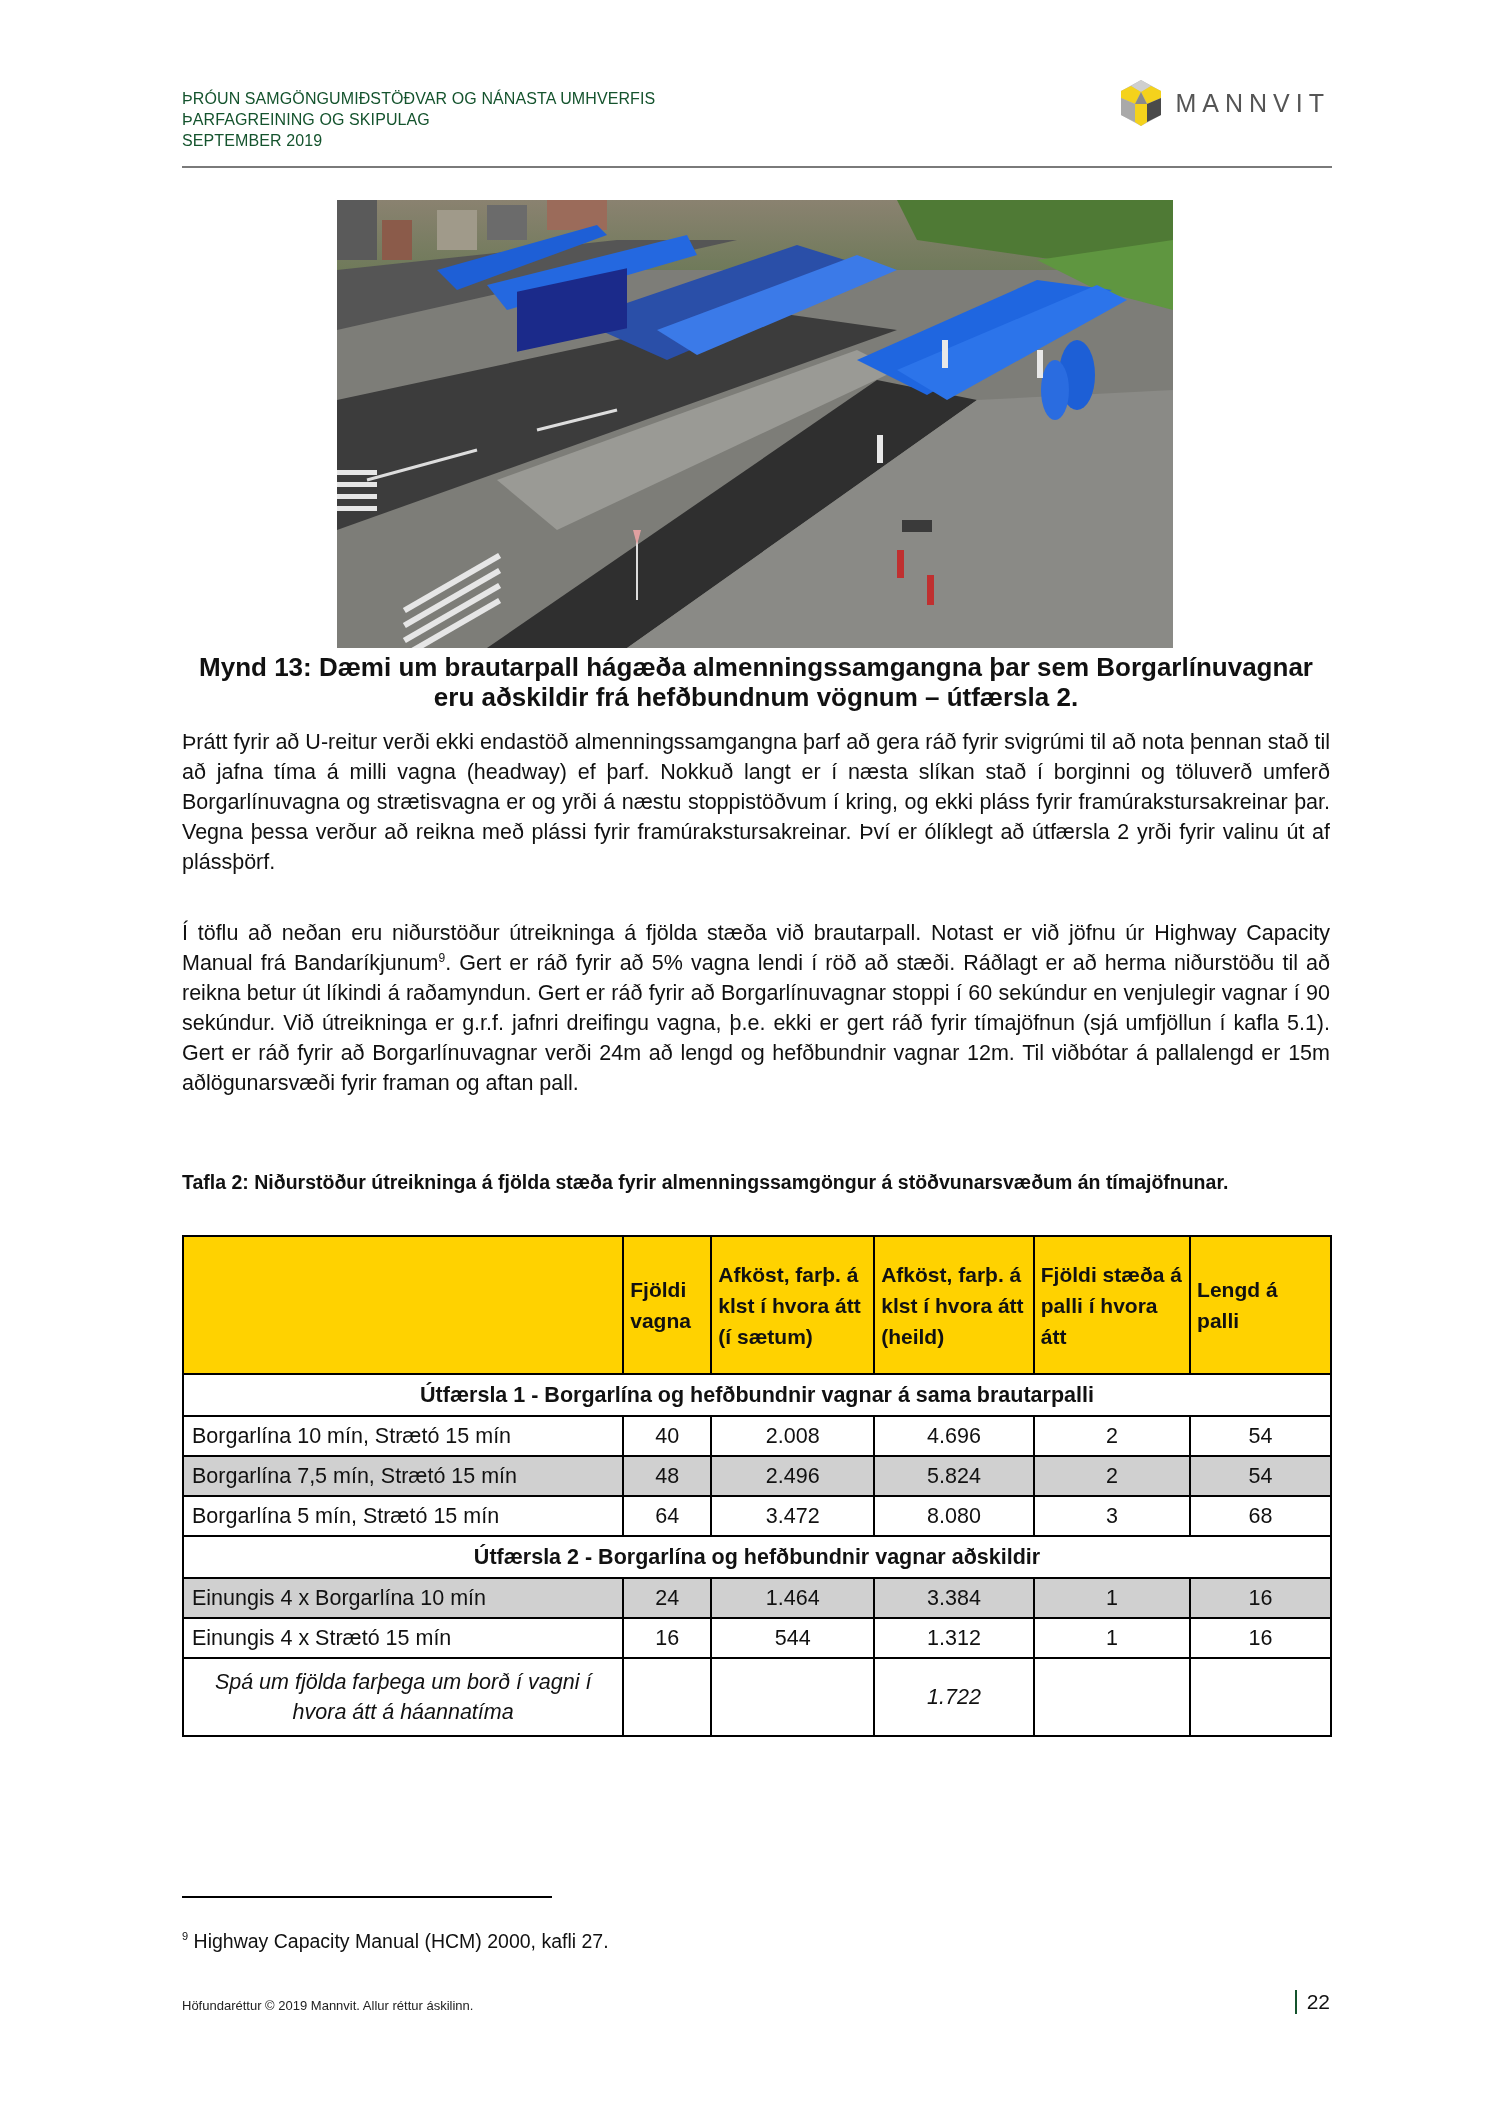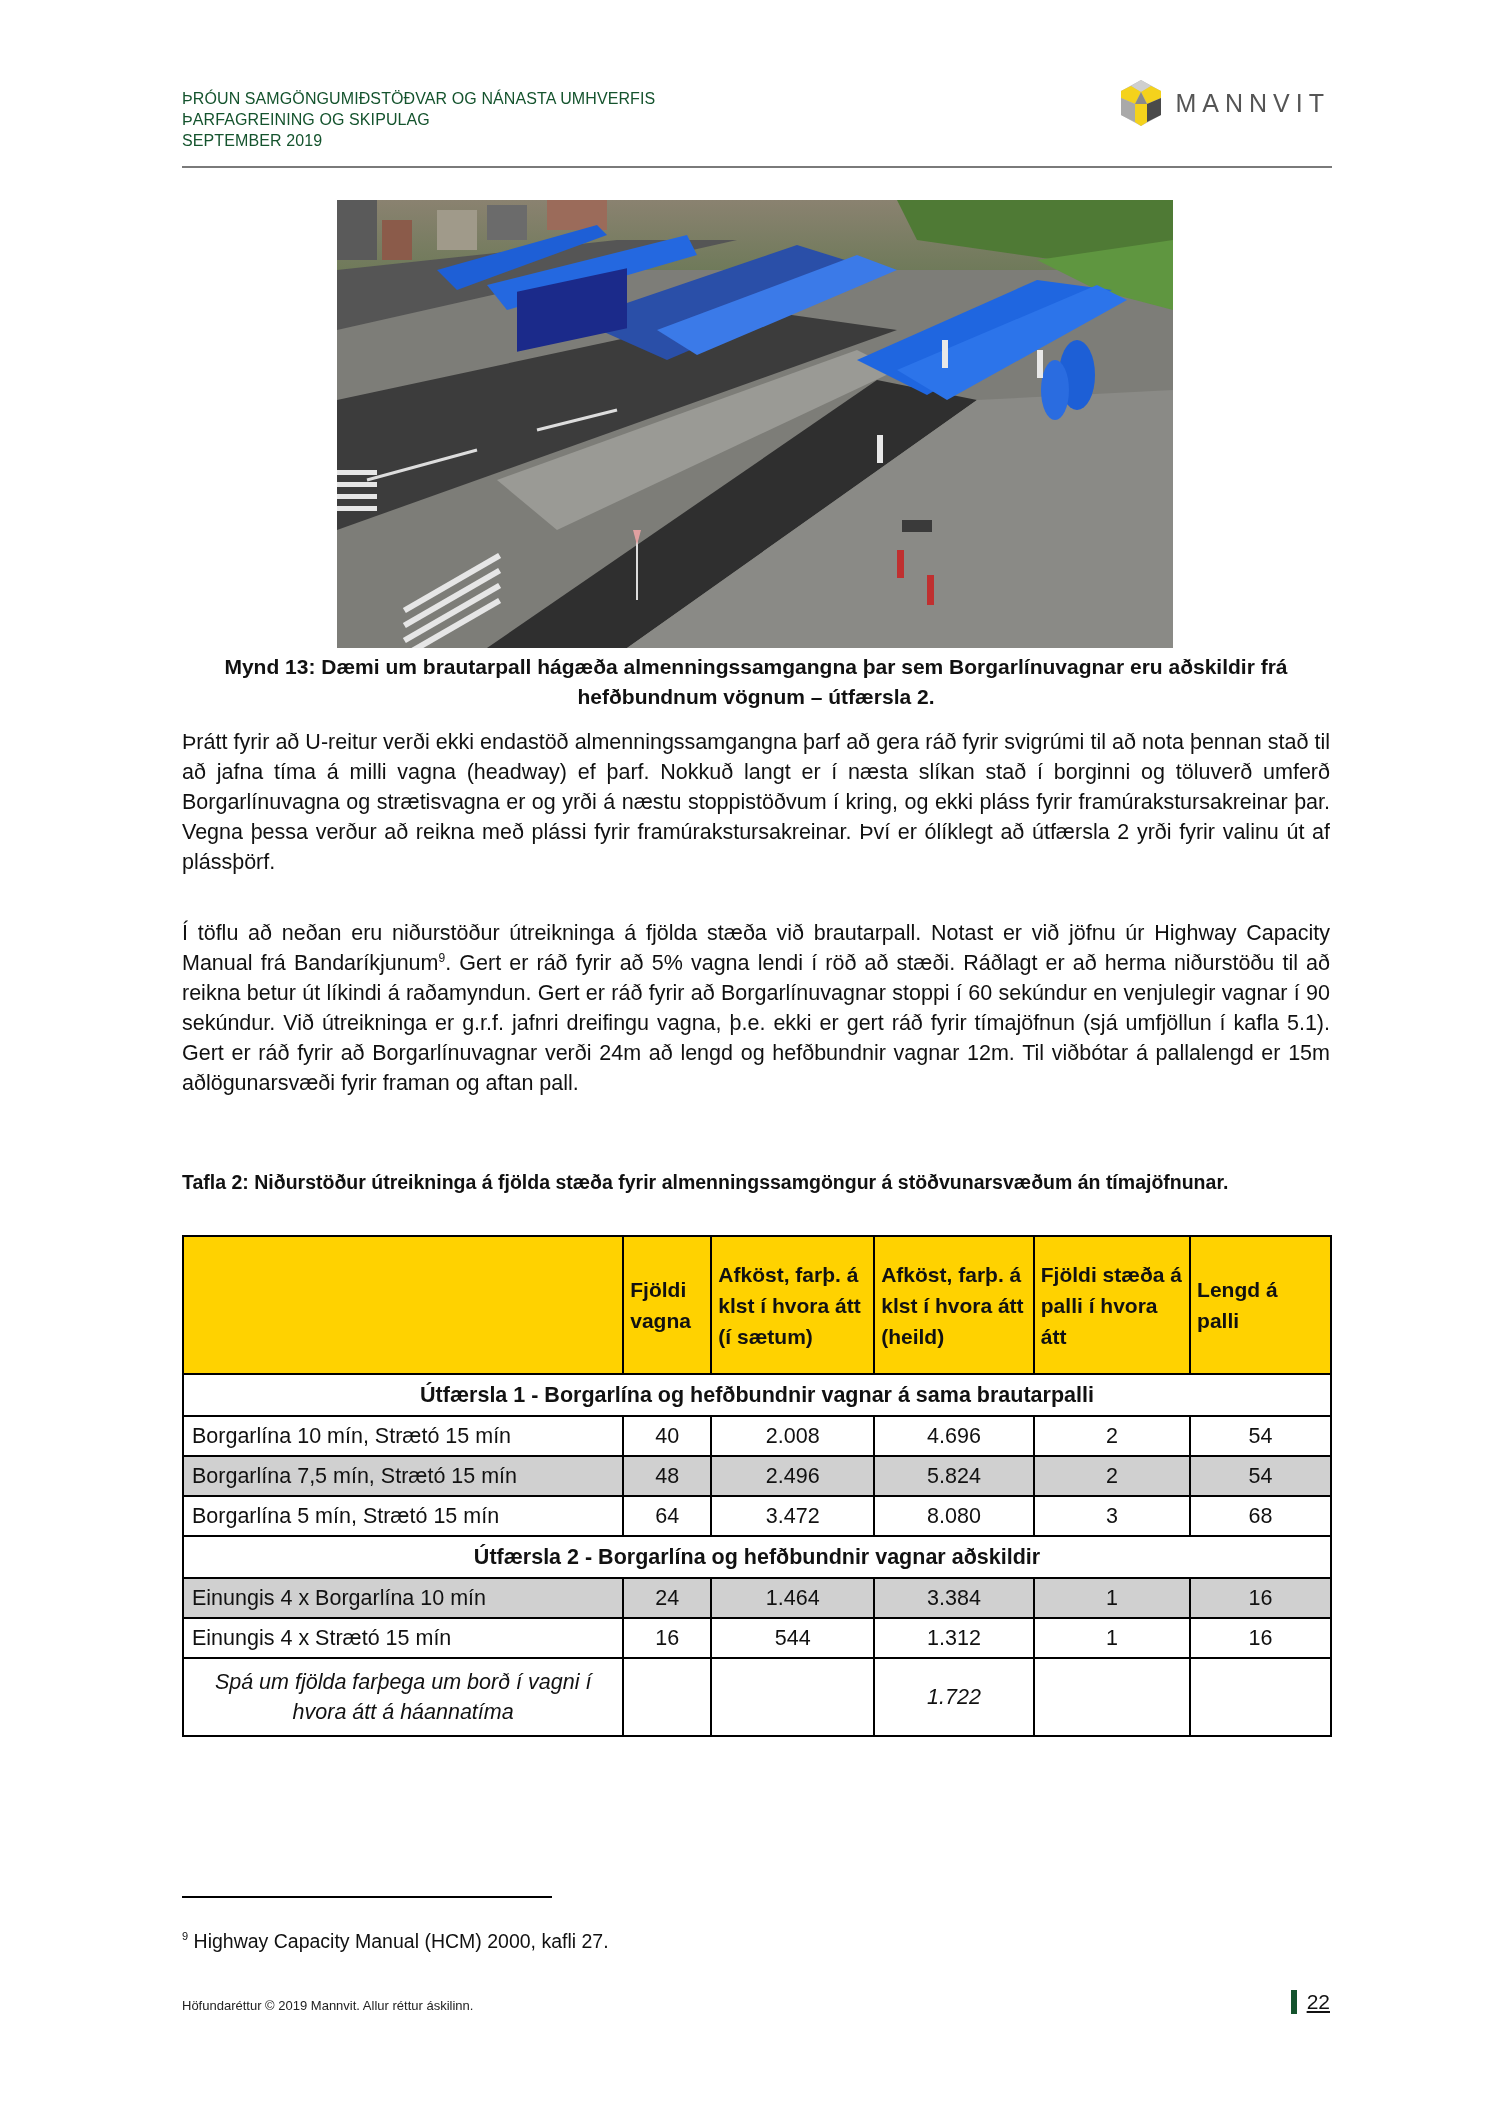--- a/index.html
+++ b/index.html
@@ -9,21 +9,21 @@
   .header { position: absolute; left: 182px; top: 88px; width: 1148px; height: 80px; }
   .header-lines { font-size: 16px; line-height: 21px; color: #14532d; letter-spacing: 0.1px; }
   .header-rule { position: absolute; left: 0; top: 78px; width: 1150px; height: 2px; background: #7a7a7a; }
   .logo { position: absolute; right: 0; top: -10px; display: flex; align-items: center; gap: 12px; }
   .logo-word { font-size: 25px; letter-spacing: 6px; color: #555; font-weight: 400; }
 
   .figure { position: absolute; left: 337px; top: 200px; width: 836px; height: 448px; overflow: hidden; }
   .figure svg { display: block; }
 
   .caption { position: absolute; left: 182px; top: 652px; width: 1148px; text-align: center;
-             font-weight: bold; font-size: 21px; line-height: 30px; }
+             font-weight: bold; font-size: 26px; line-height: 30px; }
 
   .para { position: absolute; left: 182px; width: 1148px; font-size: 21.5px; line-height: 30px;
           text-align: justify; color: #111; }
   .para sup { font-size: 12px; line-height: 0; }
   #p1 { top: 727px; }
   #p2 { top: 918px; }
 
   .table-caption { position: absolute; left: 182px; top: 1168px; width: 1148px; font-weight: bold;
                    font-size: 19.5px; line-height: 28px; text-align: justify; }
 
@@ -41,21 +41,21 @@
   .col0 { width: 400px; } .col1 { width: 80px; } .col2 { width: 148px; }
   .col3 { width: 145px; } .col4 { width: 142px; } .col5 { width: 128px; }
 
   .fn-rule { position: absolute; left: 182px; top: 1896px; width: 370px; height: 2px; background: #000; }
   .footnote { position: absolute; left: 182px; top: 1922px; font-size: 19.5px; line-height: 28px; }
   .footnote sup { font-size: 11px; }
 
   .footer { position: absolute; left: 182px; top: 1990px; width: 1148px; height: 30px; }
   .footer-copy { position: absolute; left: 0; top: 8px; font-size: 13px; color: #222; }
   .footer-page { position: absolute; right: 0; top: 0; font-size: 21px; color: #111;
-                 border-left: 6px solid #14532d; padding-left: 10px; line-height: 24px; text-decoration: underline; }
+                 border-left: 2px solid #14532d; padding-left: 10px; line-height: 24px; }
 </style>
 </head>
 <body>
 
 <div class="header">
   <div class="header-lines">
     <div>ÞRÓUN SAMGÖNGUMIÐSTÖÐVAR OG NÁNASTA UMHVERFIS</div>
     <div>ÞARFAGREINING OG SKIPULAG</div>
     <div>SEPTEMBER 2019</div>
   </div>

